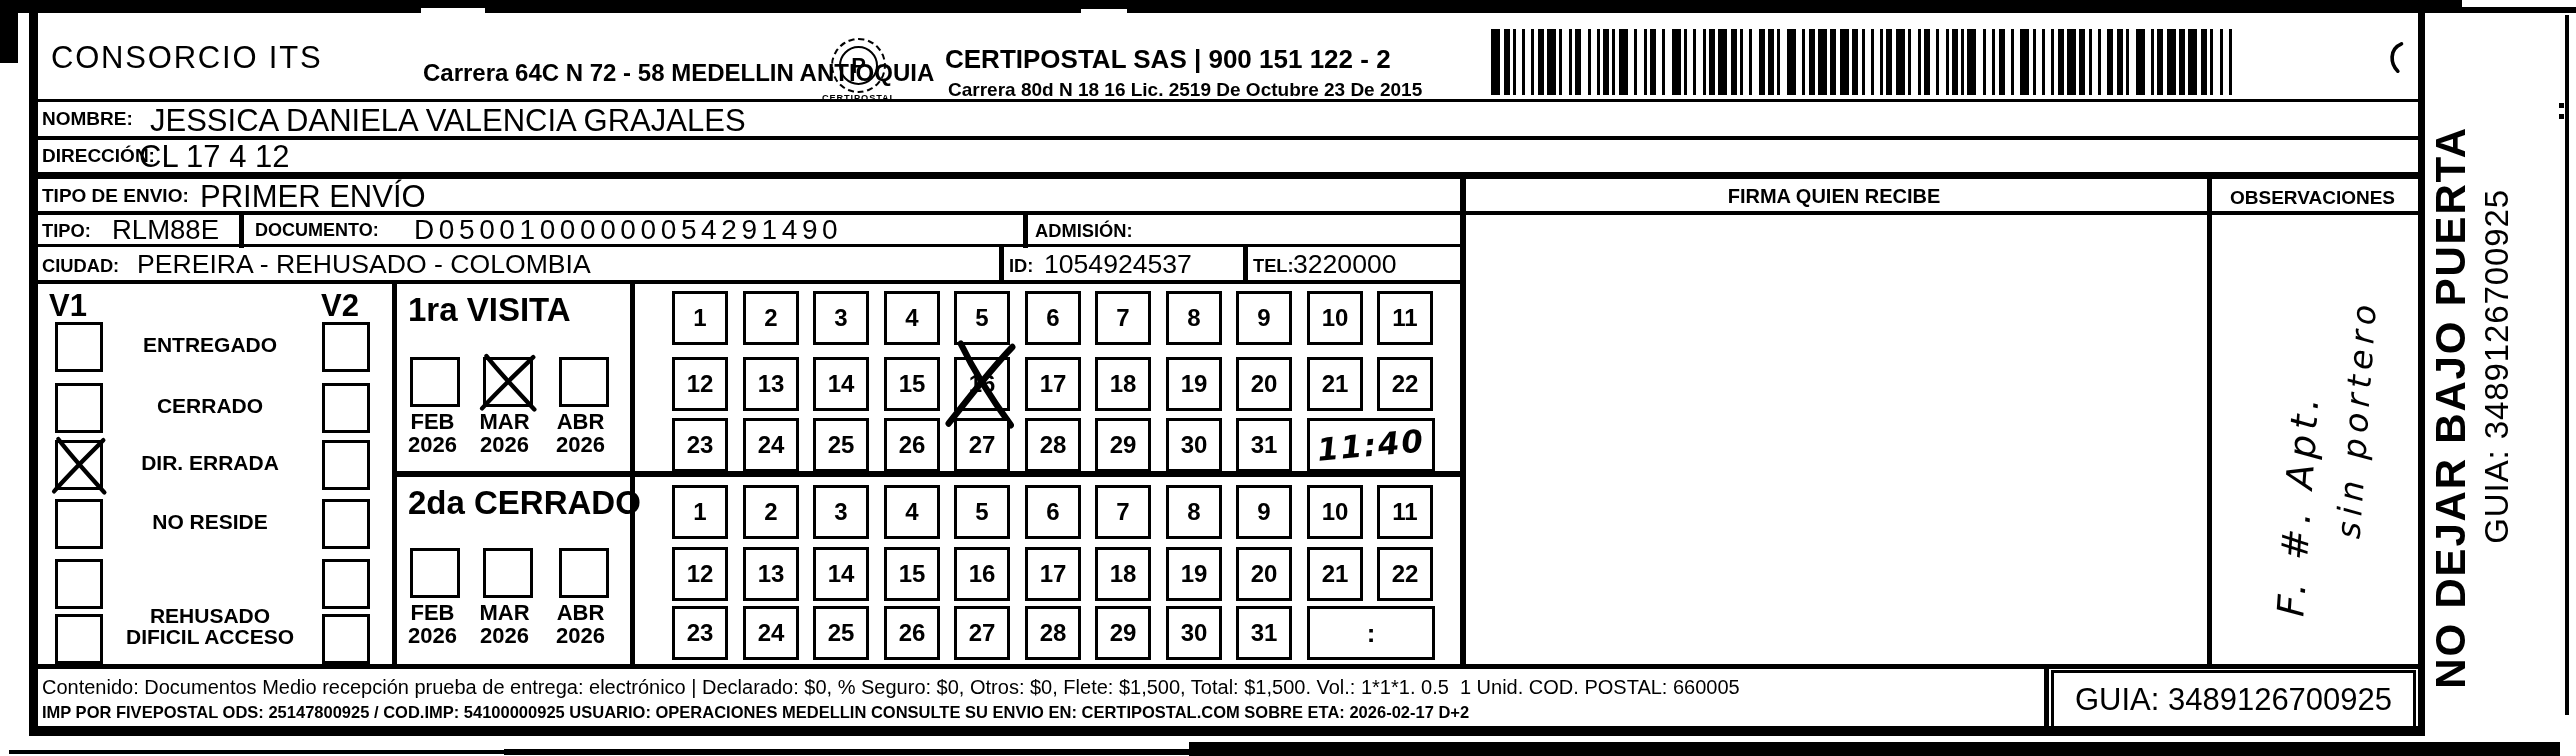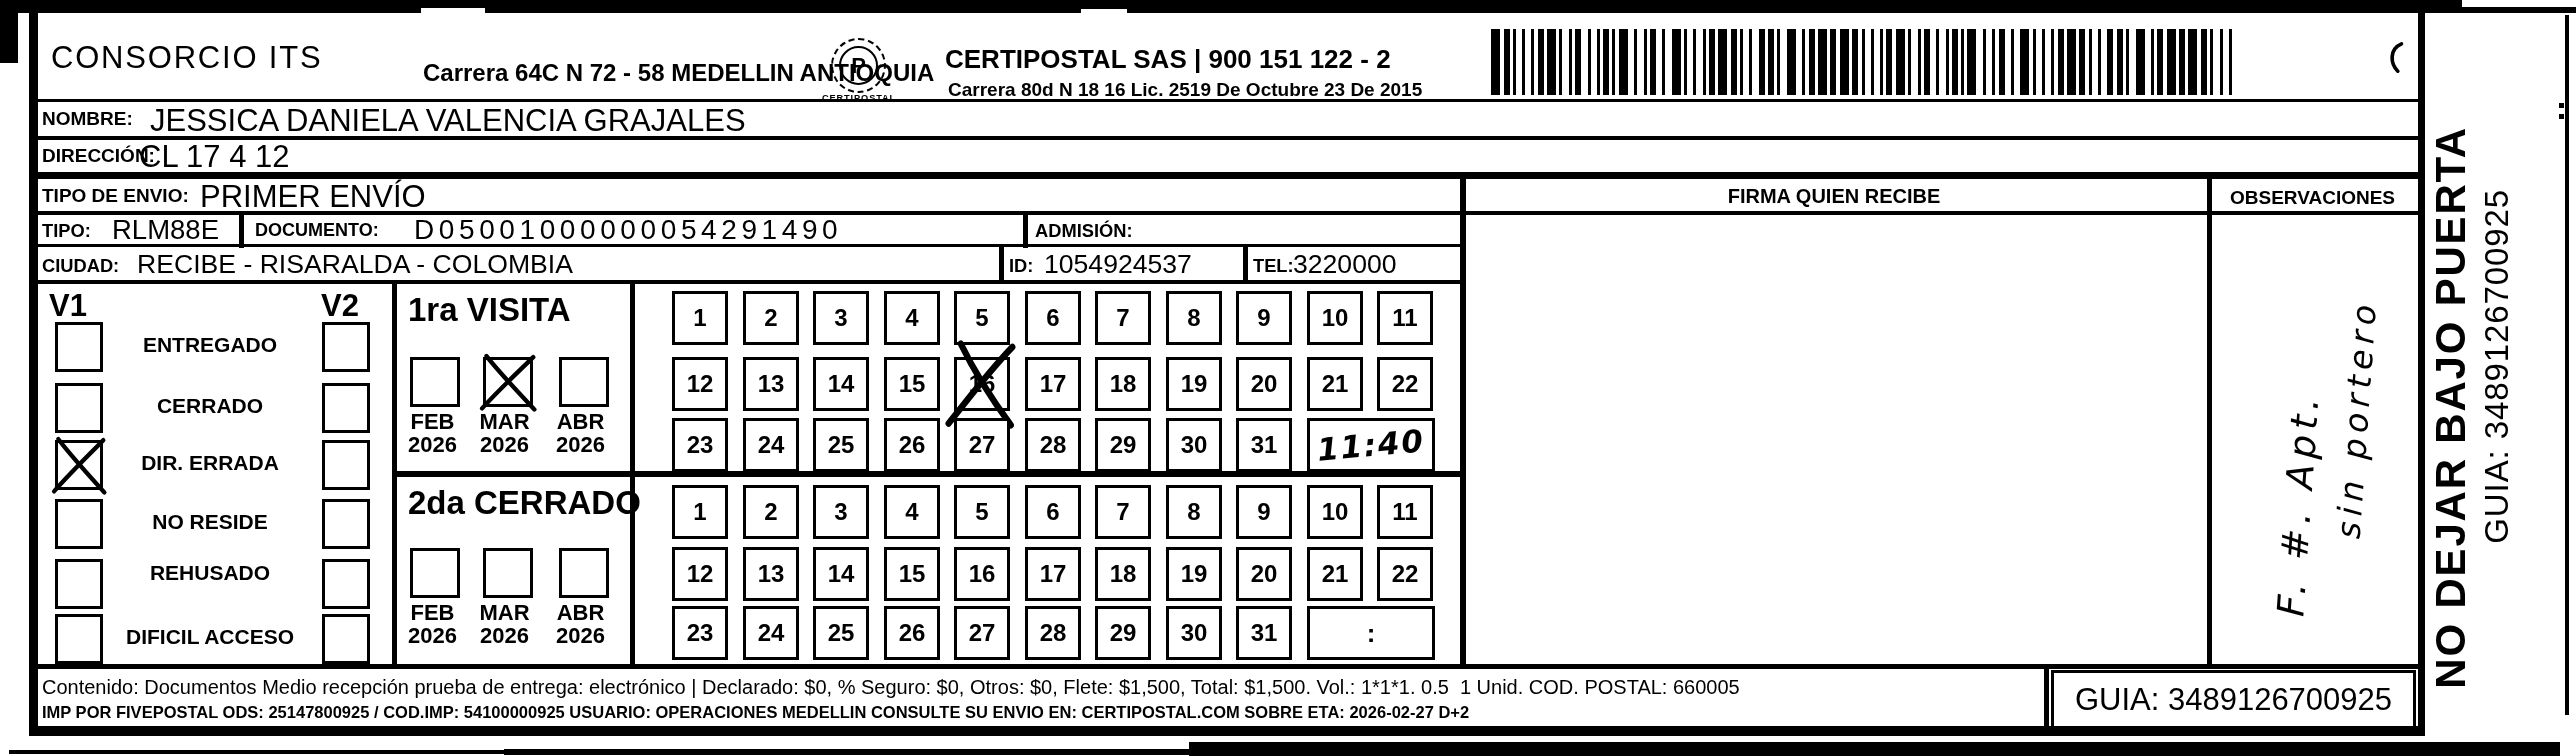--- a/index.html
+++ b/index.html
@@ -137,21 +137,21 @@
 
   <div class="lbl" style="left:42px;top:220px;font-size:18.3px;">TIPO:</div>
   <div class="val" style="left:112px;top:214px;font-size:27.5px;">RLM88E</div>
 
   <div class="lbl" style="left:255px;top:220px;font-size:18px;">DOCUMENTO:</div>
   <div class="val" style="left:414px;top:214px;font-size:28px;letter-spacing:4.6px;">D05001000000054291490</div>
 
   <div class="lbl" style="left:1035px;top:220px;font-size:18.3px;">ADMISIÓN:</div>
 
   <div class="lbl" style="left:42px;top:255px;font-size:18.3px;">CIUDAD:</div>
-  <div class="val" style="left:137px;top:249px;font-size:26.6px;">RECIBE - RISARALDA - COLOMBIA</div>
+  <div class="val" style="left:137px;top:249px;font-size:26.6px;">PEREIRA - REHUSADO - COLOMBIA</div>
 
   <div class="lbl" style="left:1009px;top:255px;font-size:18.3px;">ID:</div>
   <div class="val" style="left:1044px;top:249px;font-size:26.6px;">1054924537</div>
 
   <div class="lbl" style="left:1253px;top:255px;font-size:18.3px;">TEL:</div>
   <div class="val" style="left:1293px;top:249px;font-size:26.6px;">3220000</div>
 
   <div class="lbl" style="left:49px;top:288px;font-size:31px;">V1</div>
   <div class="lbl" style="left:321px;top:288px;font-size:31px;">V2</div>
 
@@ -163,21 +163,21 @@
   <div class="abs" style="left:1465px;top:218px;width:738px;height:445px;"></div>
   <div class="abs" style="left:2212px;top:218px;width:203px;height:445px;"></div>
 
   <div class="vhand" style="left:2277px;top:392px;font-size:37px;">F. #. Apt.</div>
   <div class="vhand" style="left:2337px;top:299px;font-size:33px;">sin portero</div>
 
   <div class="vtext lbl" style="left:2427px;top:126px;font-size:42px;letter-spacing:1.8px;">NO DEJAR BAJO PUERTA</div>
   <div class="vtext" style="left:2478px;top:189px;font-size:33px;letter-spacing:0.9px;">GUIA: 3489126700925</div>
 
   <div class="val" style="left:42px;top:676px;font-size:20px;white-space:pre;">Contenido: Documentos Medio recepción prueba de entrega: electrónico | Declarado: $0, % Seguro: $0, Otros: $0, Flete: $1,500, Total: $1,500. Vol.: 1*1*1. 0.5  1 Unid. COD. POSTAL: 660005</div>
-  <div class="lbl" style="left:42px;top:703px;font-size:16.5px;white-space:pre;">IMP POR FIVEPOSTAL ODS: 25147800925 / COD.IMP: 54100000925 USUARIO: OPERACIONES MEDELLIN CONSULTE SU ENVIO EN: CERTIPOSTAL.COM SOBRE ETA: 2026-02-27 D+2</div>
+  <div class="lbl" style="left:42px;top:703px;font-size:16.5px;white-space:pre;">IMP POR FIVEPOSTAL ODS: 25147800925 / COD.IMP: 54100000925 USUARIO: OPERACIONES MEDELLIN CONSULTE SU ENVIO EN: CERTIPOSTAL.COM SOBRE ETA: 2026-02-17 D+2</div>
   <div class="guia-box">
     <span class="val" style="position:static;font-size:31px;">GUIA: 3489126700925</span>
   </div>
 
   <svg class="squig abs" style="left:2385px;top:42px;width:22px;height:31px;overflow:visible;" viewBox="0 0 24 34">
     <path d="M18,2 C4,8 6,24 14,32" style="stroke-width:4;"></path>
   </svg>
 <div class="blk" style="left: 0px; top: 0px; width: 2576px; height: 13px;"></div>
     <div class="blk" style="left: 0px; top: 13px; width: 18.3px; height: 50px;"></div>
     <div class="blk" style="left: 29px; top: 13px; width: 9.2px; height: 723px;"></div>
@@ -222,21 +222,21 @@
     <div class="cbox" style="left: 55px; top: 440px;">
       <svg class="xm" viewBox="0 0 100 100" preserveAspectRatio="none">
         <path d="M10,2 C32,30 62,62 97,99"></path>
         <path d="M95,4 C68,30 30,66 2,97"></path>
       </svg>
     </div>
     <div class="cbox" style="left: 322px; top: 440px;"></div>
     <div class="lbl" style="left: 99px; top: 510px; width: 222px; text-align: center; font-size: 21px;">NO RESIDE</div>
     <div class="cbox" style="left: 55px; top: 499px;"></div>
     <div class="cbox" style="left: 322px; top: 499px;"></div>
-    <div class="lbl" style="left: 99px; top: 561px; width: 222px; text-align: center; font-size: 21px;">REHUSADO</div>
+    <div class="lbl" style="left: 99px; top: 604px; width: 222px; text-align: center; font-size: 21px;">REHUSADO</div>
     <div class="cbox" style="left: 55px; top: 559px;"></div>
     <div class="cbox" style="left: 322px; top: 559px;"></div>
     <div class="lbl" style="left: 99px; top: 625px; width: 222px; text-align: center; font-size: 21px;">DIFICIL ACCESO</div>
     <div class="cbox" style="left: 55px; top: 614px;"></div>
     <div class="cbox" style="left: 322px; top: 614px;"></div>
     <div class="cbox" style="left: 410px; top: 357px; width: 44px; height: 44px;"></div>
     <div class="lbl" style="left: 394px; top: 409px; width: 77px; text-align: center; font-size: 22px;">FEB</div>
     <div class="lbl" style="left: 394px; top: 432px; width: 77px; text-align: center; font-size: 22px;">2026</div>
     <div class="cbox" style="left: 483px; top: 357px; width: 44px; height: 44px;">
       <svg class="xm" viewBox="0 0 100 100" preserveAspectRatio="none">

